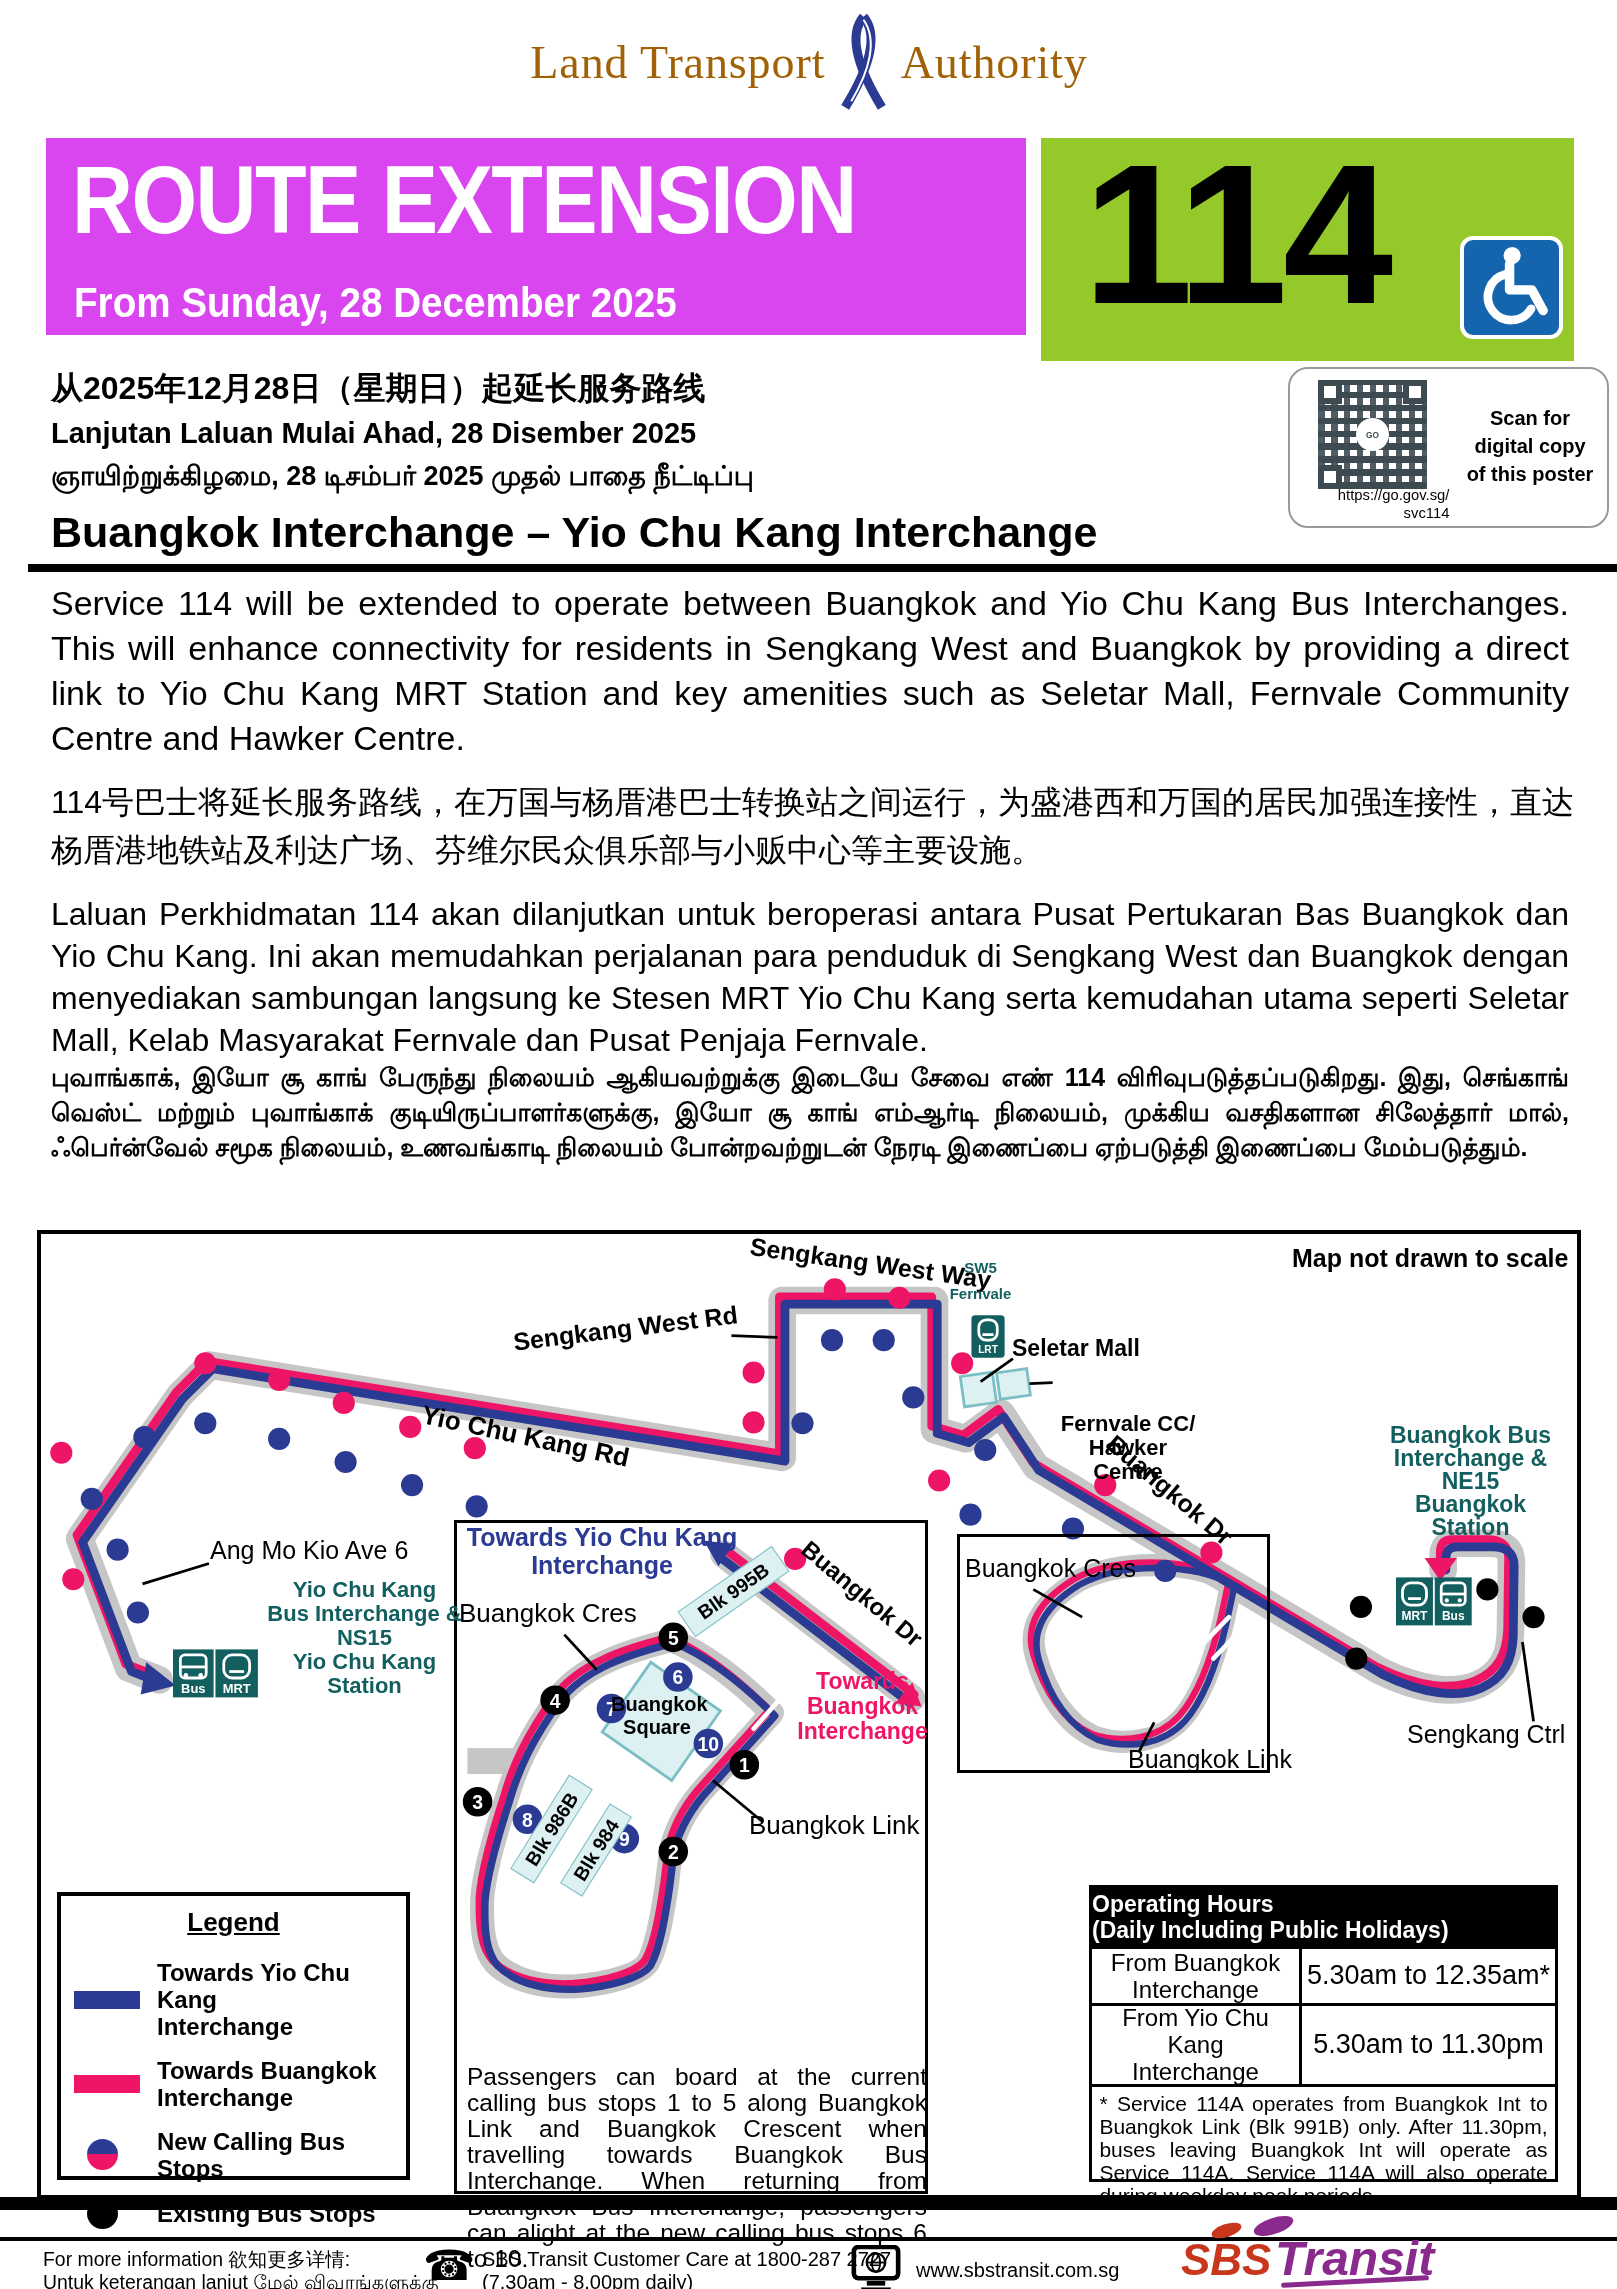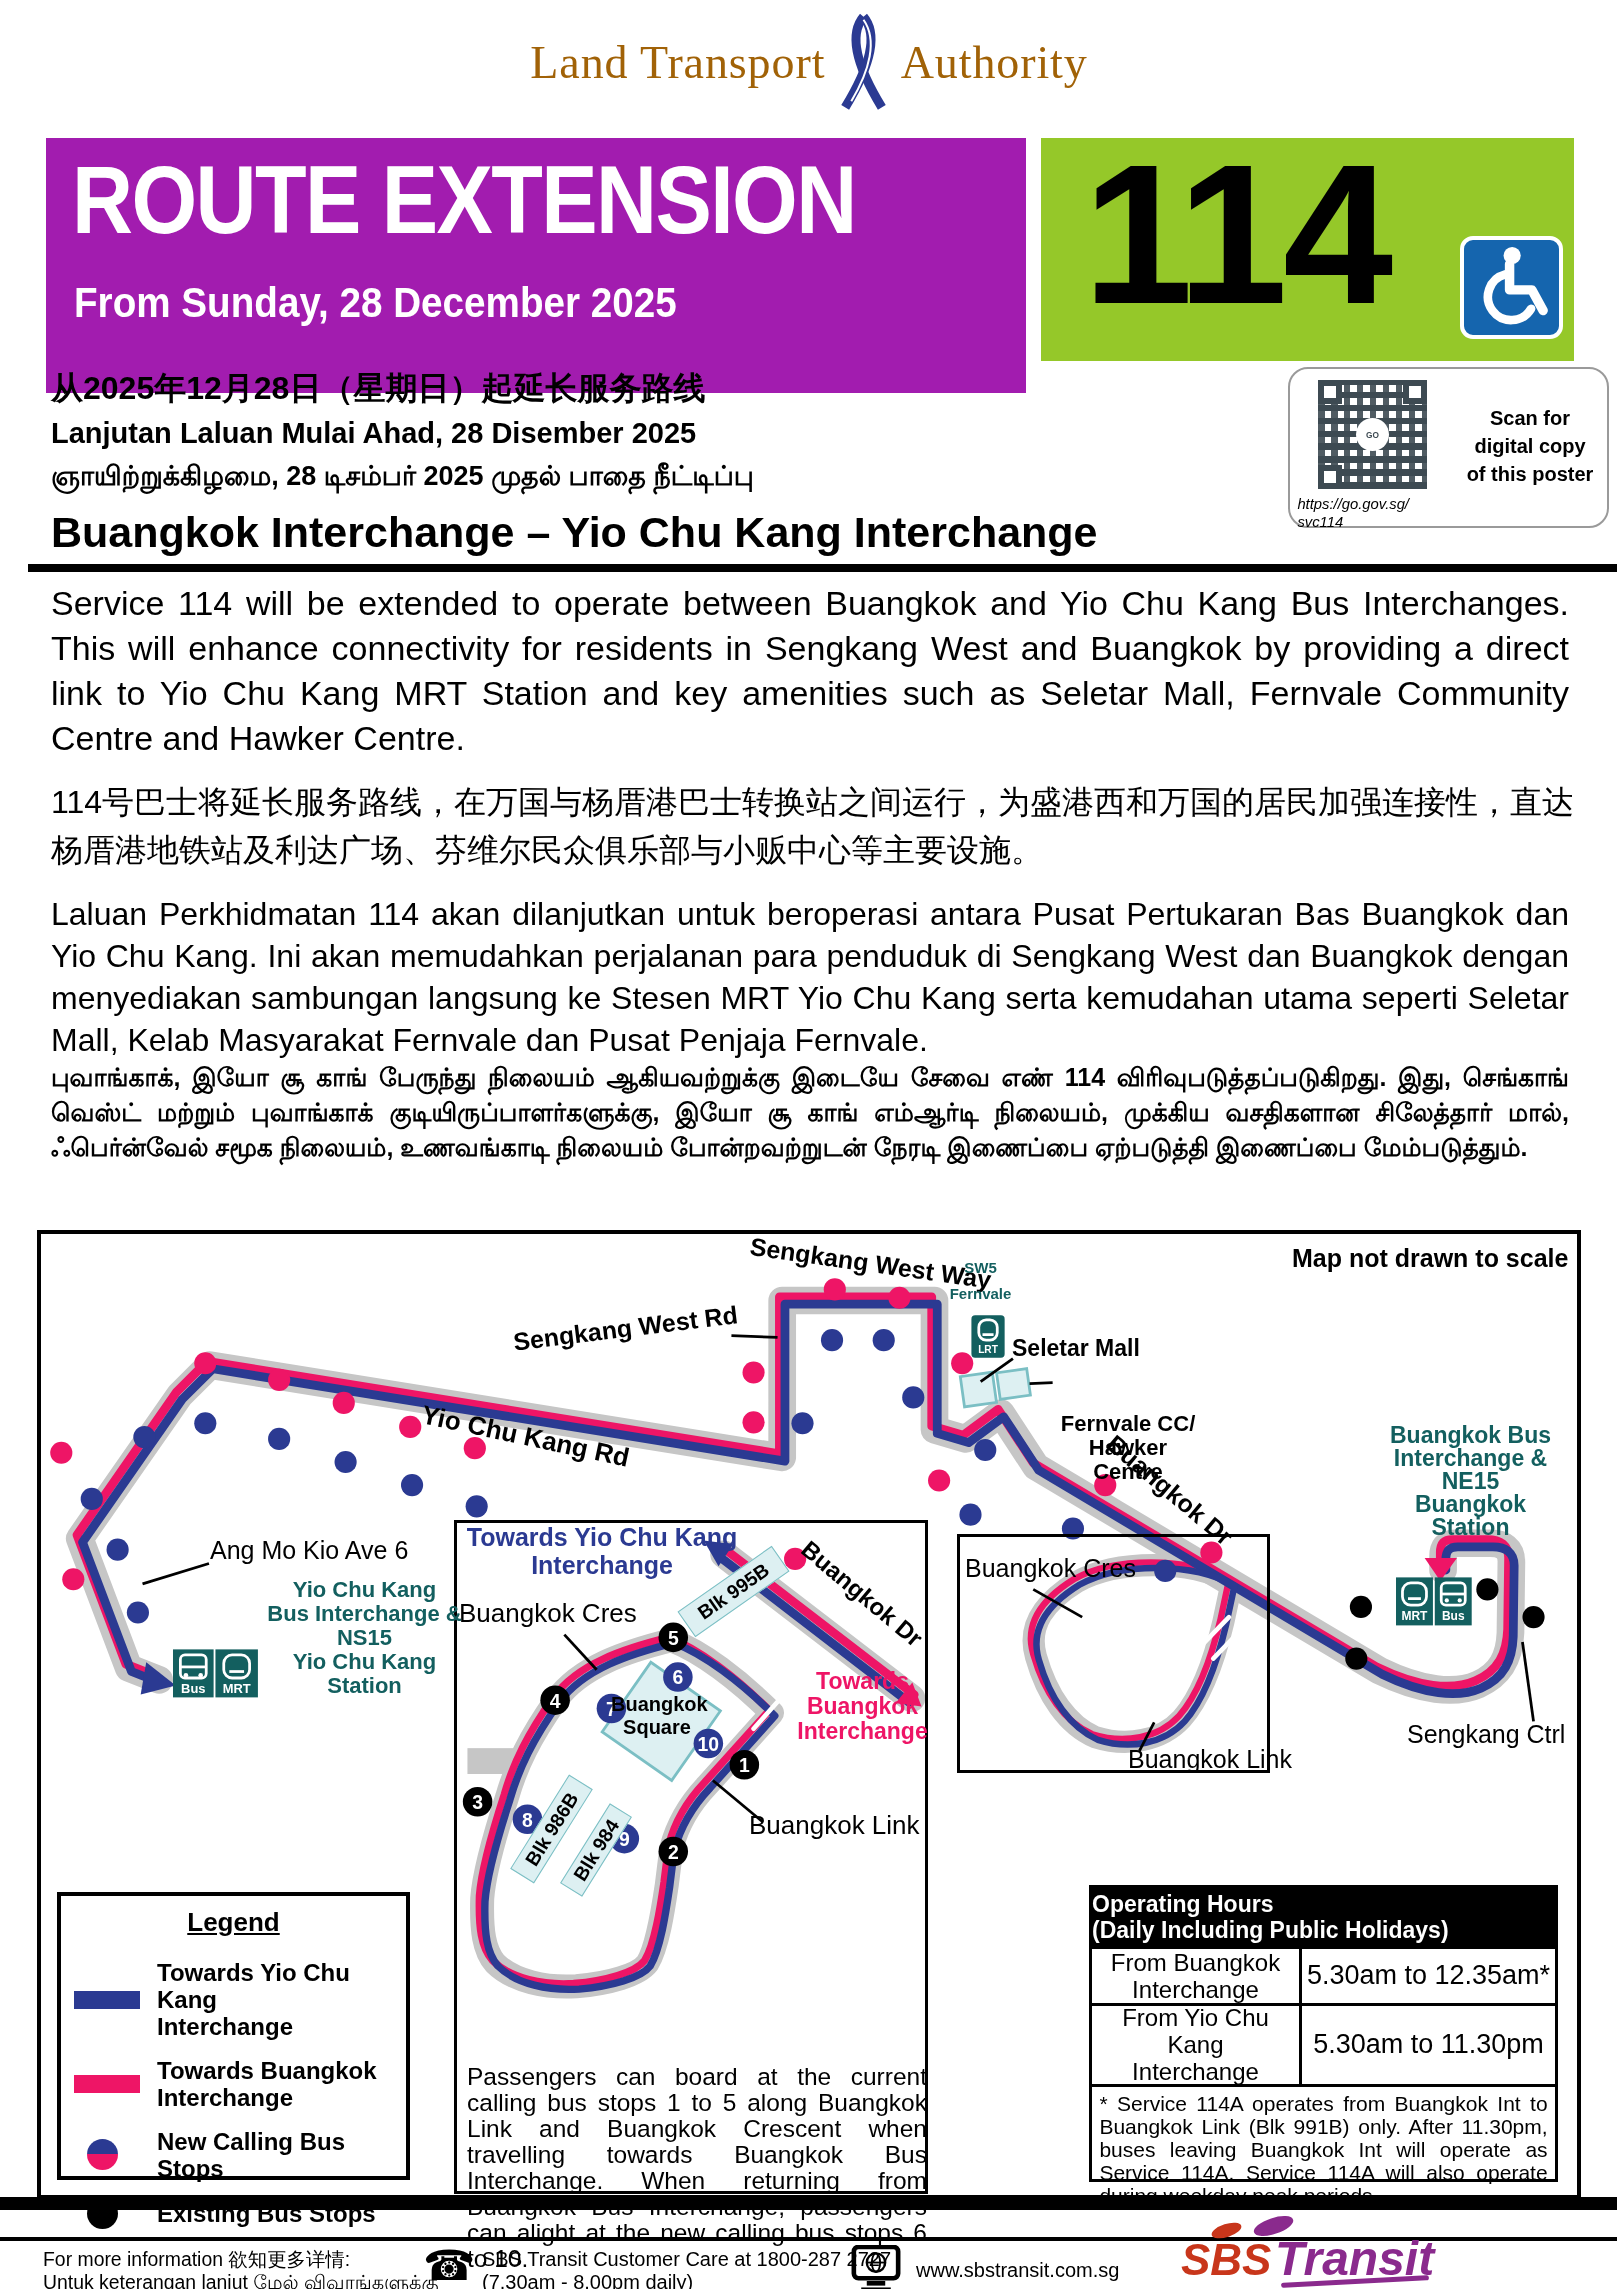--- a/index.html
+++ b/index.html
@@ -9,37 +9,37 @@
   .b{font-weight:bold;}
   .teal{color:#135F5F;}
   .navy{color:#2B3A92;}
   .pink{color:#EE1566;}
   .ctr{text-align:center;}
   .rt{transform-origin:center center;}
   
   .lta-logo{left:0;top:9.2px;width:1618px;display:flex;justify-content:center;align-items:center;gap:9.2px;}
   .lta-txt{font-family:"Liberation Serif", serif;font-size:46px;color:#a16207;letter-spacing:0.9px;}
   
-  .banner-blue{left:46px;top:138px;width:980px;height:255px;background:#a21caf;}
+  .banner-blue{left:46px;top:138px;width:980px;height:197px;background:#d946ef;}
   .banner-title{left:26px;top:7.4px;font-size:96px;color:#fff;font-weight:bold;
     transform:scaleX(0.88);transform-origin:left center;letter-spacing:-1.8px;white-space:nowrap;}
   .banner-sub{left:28px;top:141px;font-size:42px;color:#fff;font-weight:bold;
     transform:scaleX(0.92);transform-origin:left center;white-space:nowrap;}
   .banner-green{left:1041px;top:138px;width:533px;height:223px;background:#95C829;}
   .svc-num{left:42px;top:-16.6px;font-size:198px;font-weight:bold;color:#000;letter-spacing:-4.6px;}
   .wc-box{right:11px;bottom:22px;width:95px;height:95px;background:#1565AE;border:4.6px solid #fff;border-radius:13px;}
   
   .qr-box{left:1288px;top:367px;width:317px;height:157px;border:2.8px solid #9a9a9a;border-radius:20px;background:#fff;}
   .qr-pattern{left:28px;top:11px;width:109px;height:109px;
     background:repeating-linear-gradient(90deg,rgba(61,74,82,.9) 0 6.5px,transparent 6.5px 13px),
                repeating-linear-gradient(0deg,#3D4A52 0 6.5px,#fff 6.5px 13px);}
   .qr-finder{position:absolute;width:24px;height:24px;border:6.5px solid #3D4A52;background:#fff;box-sizing:border-box;}
   .qr-center{position:absolute;left:38px;top:38px;width:33px;height:33px;background:#fff;border-radius:50%;
     display:flex;align-items:center;justify-content:center;font-size:8.3px;font-weight:bold;color:#3D4A52;}
-  .qr-url{left:7.4px;top:127px;width:152px;text-align:left;font-size:14.8px;line-height:17.5px;font-style:italic;}
+  .qr-url{left:7.4px;top:118px;width:152px;text-align:right;font-size:14.8px;line-height:17.5px;}
   .qr-scan{left:171px;top:35px;width:138px;text-align:center;font-size:20px;font-weight:bold;line-height:28px;}
   
   .rule{background:#000;}
   .para{text-align:justify;}
   
   .map-box{left:37px;top:1230px;width:1544px;height:969px;border:4.6px solid #000;box-sizing:border-box;background:#fff;}
   .map-label{white-space:nowrap;}
   .blk-tag{background:#DDF0F2;border:1.8px solid #7BBFC4;display:flex;align-items:center;justify-content:center;
     font-weight:bold;font-size:19.4px;}
   .inset-box,.right-box{border:3.7px solid #000;box-sizing:border-box;background:transparent;pointer-events:none;}

